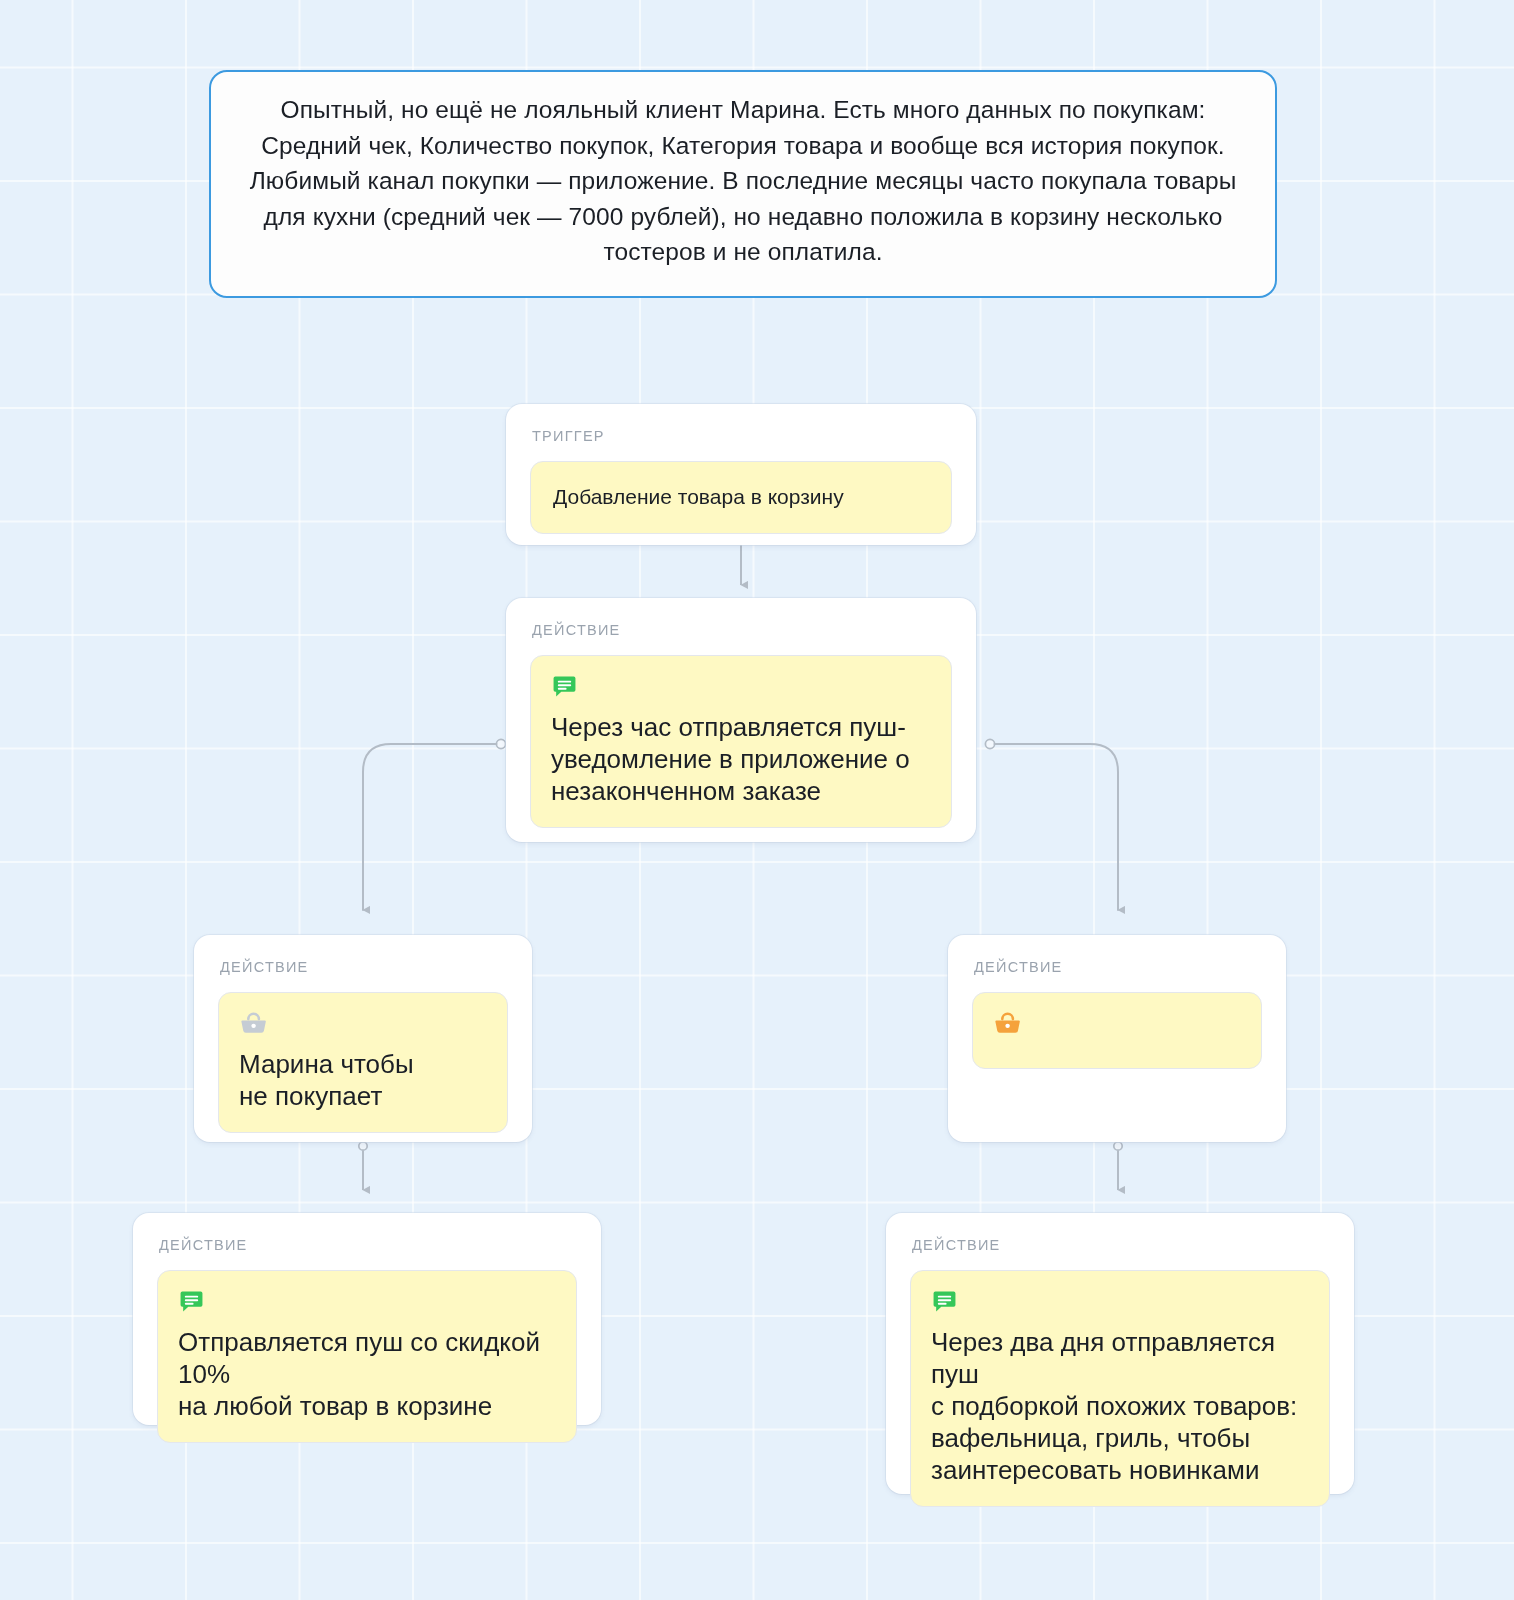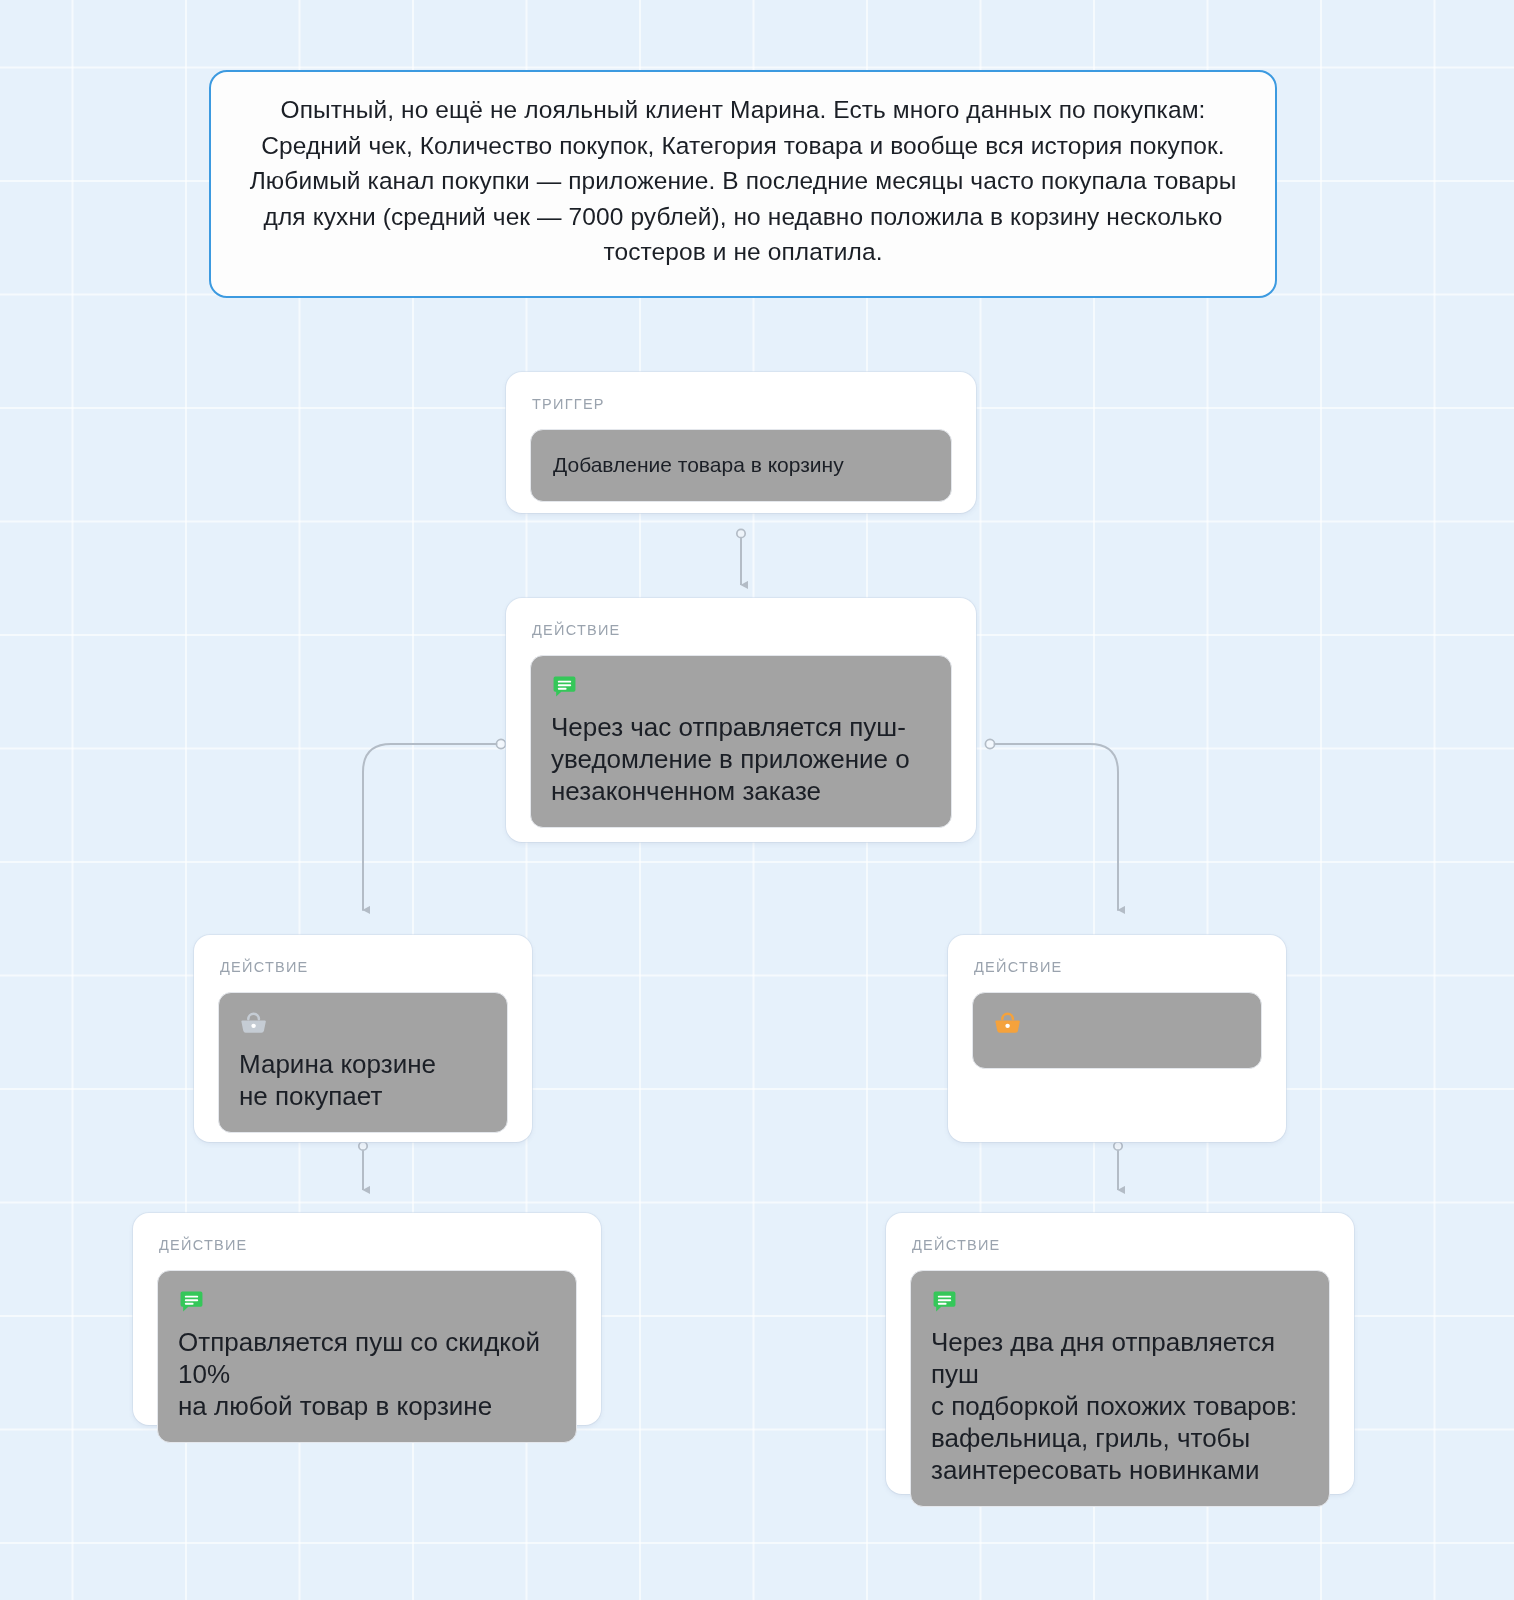--- a/index.html
+++ b/index.html
@@ -73,21 +73,21 @@
   .node-label {
     font-size: 14.5px;
     letter-spacing: 1.25px;
     color: #9aa3ae;
     text-transform: uppercase;
     margin: 0 0 17px 2px;
     font-weight: 400;
   }
   .node-body {
     box-sizing: border-box;
-    background: #a3a3a3;
+    background: #fef9c3;
     border: 1px solid #e4e7ec;
     border-radius: 13px;
     padding: 18px 20px 20px 20px;
   }
   .node-body.plain {
     padding: 22px 22px 23px 22px;
   }
   .node-text {
     font-size: 26px;
     line-height: 32px;
@@ -102,21 +102,21 @@
   
   .icon-wrap {
     display: block;
     margin: 0 0 11px 1px;
     height: 26px;
     line-height: 0;
   }
   .icon-wrap svg { display: block; }
 
   
-  #node-trigger      { left: 506px;  top: 372px;  width: 470px; height: 141px; }
+  #node-trigger      { left: 506px;  top: 404px;  width: 470px; height: 141px; }
   #node-action-main  { left: 506px;  top: 598px;  width: 470px; height: 244px; }
   #node-action-left  { left: 194px;  top: 935px;  width: 338px; height: 207px; }
   #node-action-right { left: 948px;  top: 935px;  width: 338px; height: 207px; }
   #node-action-bl    { left: 133px;  top: 1213px; width: 468px; height: 212px; }
   #node-action-br    { left: 886px;  top: 1213px; width: 468px; height: 281px; }
 </style>
 </head>
 <body>
 
 <div id="canvas">
@@ -185,21 +185,21 @@
   <div class="node" id="node-action-left">
     <div class="node-label">ДЕЙСТВИЕ</div>
     <div class="node-body">
       <span class="icon-wrap">
         <svg width="27" height="26" viewBox="0 0 26 24" xmlns="http://www.w3.org/2000/svg">
           <path d="M8.0 7.3 a5.1 5.1 0 0 1 10.2 0" fill="none" stroke="#c5ccd4" stroke-width="2.5" stroke-linecap="round"></path>
           <path d="M2.4 8.6 h21.4 a1.05 1.05 0 0 1 1.03 1.27 l-1.78 8.6 a2.5 2.5 0 0 1 -2.45 2.0 H5.6 a2.5 2.5 0 0 1 -2.45 -2.0 l-1.78 -8.6 A1.05 1.05 0 0 1 2.4 8.6 z" fill="#c5ccd4"></path>
           <circle cx="13.1" cy="13.8" r="2.15" fill="#ffffff"></circle>
         </svg>
       </span>
-      <div class="node-text">Марина корзине
+      <div class="node-text">Марина чтобы
 не покупает</div>
     </div>
   </div>
 
   <div class="node" id="node-action-right">
     <div class="node-label">ДЕЙСТВИЕ</div>
     <div class="node-body">
       <span class="icon-wrap">
         <svg width="27" height="26" viewBox="0 0 26 24" xmlns="http://www.w3.org/2000/svg">
           <path d="M8.0 7.3 a5.1 5.1 0 0 1 10.2 0" fill="none" stroke="#f5a23c" stroke-width="2.5" stroke-linecap="round"></path>

